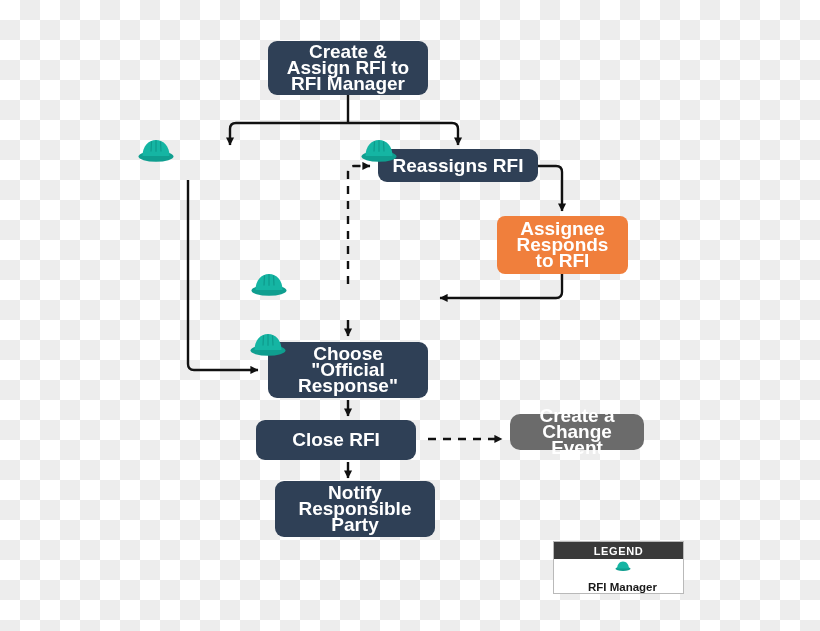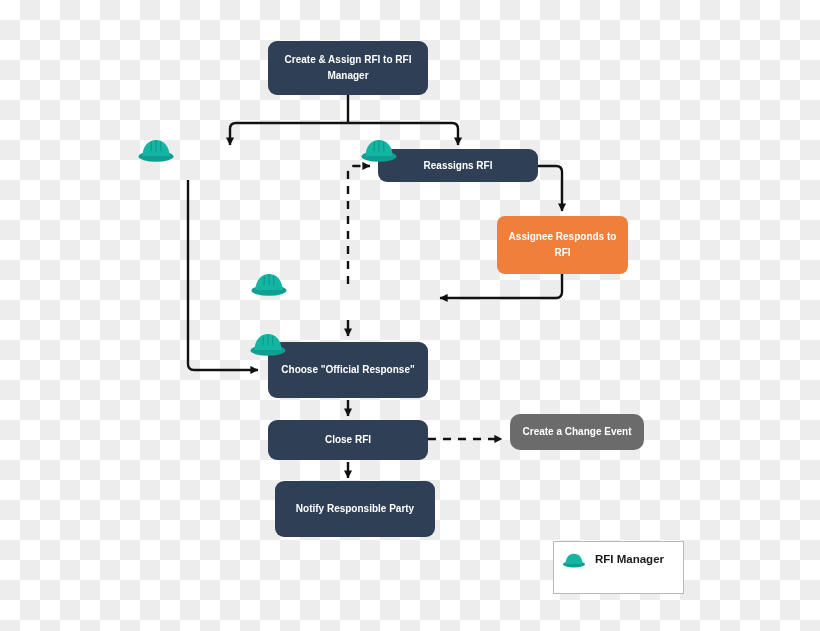--- a/index.html
+++ b/index.html
@@ -29,21 +29,21 @@
     pointer-events: none;
   }
   .node {
     position: absolute;
     display: flex;
     align-items: center;
     justify-content: center;
     text-align: center;
     color: #ffffff;
     font-weight: bold;
-    font-size: 10px;
+    font-size: 19px;
     line-height: 16px;
     box-sizing: border-box;
     padding: 4px 8px;
     z-index: 3;
   }
   .node-dark {
     background: #2f4056;
     border-radius: 9px;
   }
   .node-orange {
@@ -82,20 +82,21 @@
     display: flex;
     align-items: center;
     justify-content: center;
   }
   #legend-body {
     display: flex;
     align-items: center;
     height: 34px;
     padding-left: 8px;
     gap: 9px;
+    flex-direction: column;
   }
   #legend-label {
     font-size: 11.5px;
     color: #1a1a1a;
     font-weight: bold;
   }
   .legend-hat {
     width: 24px;
     height: 19px;
   }
@@ -152,21 +153,21 @@
 
   <div class="node node-orange" style="left:497px; top:216px; width:131px; height:58px;">
     <span>Assignee Responds to RFI</span>
   </div>
 
 
   <div class="node node-dark" style="left:268px; top:342px; width:160px; height:56px;">
     <span>Choose "Official Response"</span>
   </div>
 
-  <div class="node node-dark" style="left:268px; top:420px; width:160px; height:40px;">
+  <div class="node node-dark" style="left:256px; top:420px; width:160px; height:40px;">
     <span>Close RFI</span>
   </div>
 
   <div class="node node-gray" style="left:510px; top:414px; width:134px; height:36px;">
     <span>Create a Change Event</span>
   </div>
 
   <div class="node node-dark" style="left:268px; top:481px; width:160px; height:56px;margin-left:7px;">
     <span>Notify Responsible Party</span>
   </div>
@@ -189,20 +190,21 @@
     <path d="M14.5,7.4 L14.0,17.5 M19,6.2 L19,17.8 M23.5,7.4 L24,17.5" stroke="#0e9a8c" stroke-width="1.2" fill="none"></path>
   </svg>
 
   <svg class="hat" style="left:249px; top:328px;" viewBox="0 0 38 30">
     <ellipse cx="19" cy="22.5" rx="17.5" ry="5.2" fill="#0f9e8f"></ellipse>
     <path d="M5.5,22 C5.5,12.5 11.2,6 19,6 C26.8,6 32.5,12.5 32.5,22 Z" fill="#15b5a3"></path>
     <path d="M14.5,7.4 L14.0,17.5 M19,6.2 L19,17.8 M23.5,7.4 L24,17.5" stroke="#0e9a8c" stroke-width="1.2" fill="none"></path>
   </svg>
 
   <div id="legend">
+    <div id="legend-header">LEGEND</div>
     <div id="legend-body">
       <svg class="legend-hat" viewBox="0 0 38 30">
         <ellipse cx="19" cy="22.5" rx="17.5" ry="5.2" fill="#0f9e8f"></ellipse>
         <path d="M5.5,22 C5.5,12.5 11.2,6 19,6 C26.8,6 32.5,12.5 32.5,22 Z" fill="#15b5a3"></path>
       </svg>
       <span id="legend-label">RFI Manager</span>
     </div>
   </div>
 
 </div>

